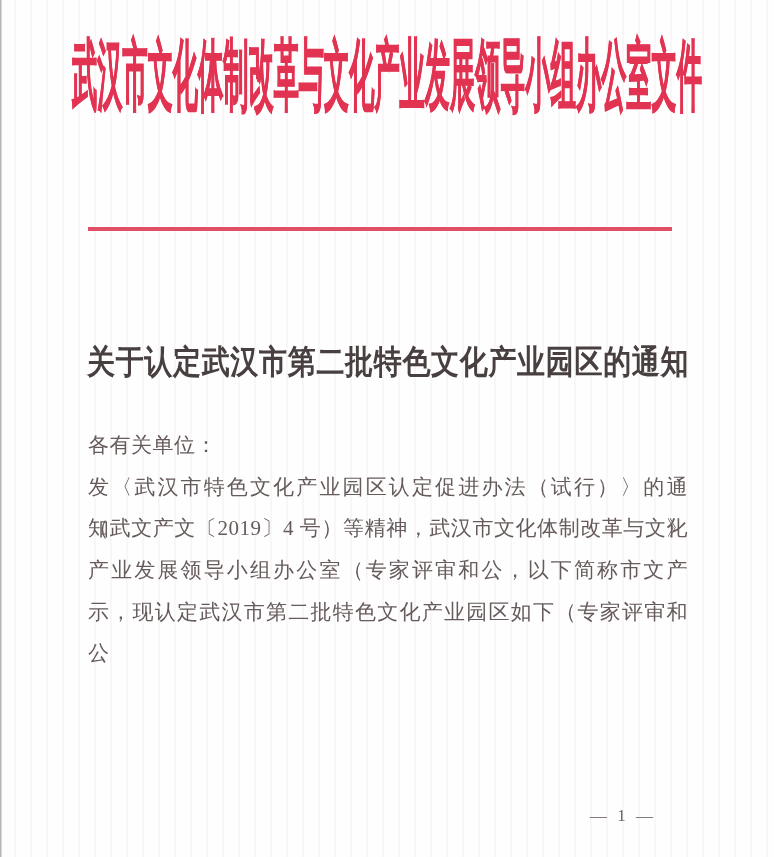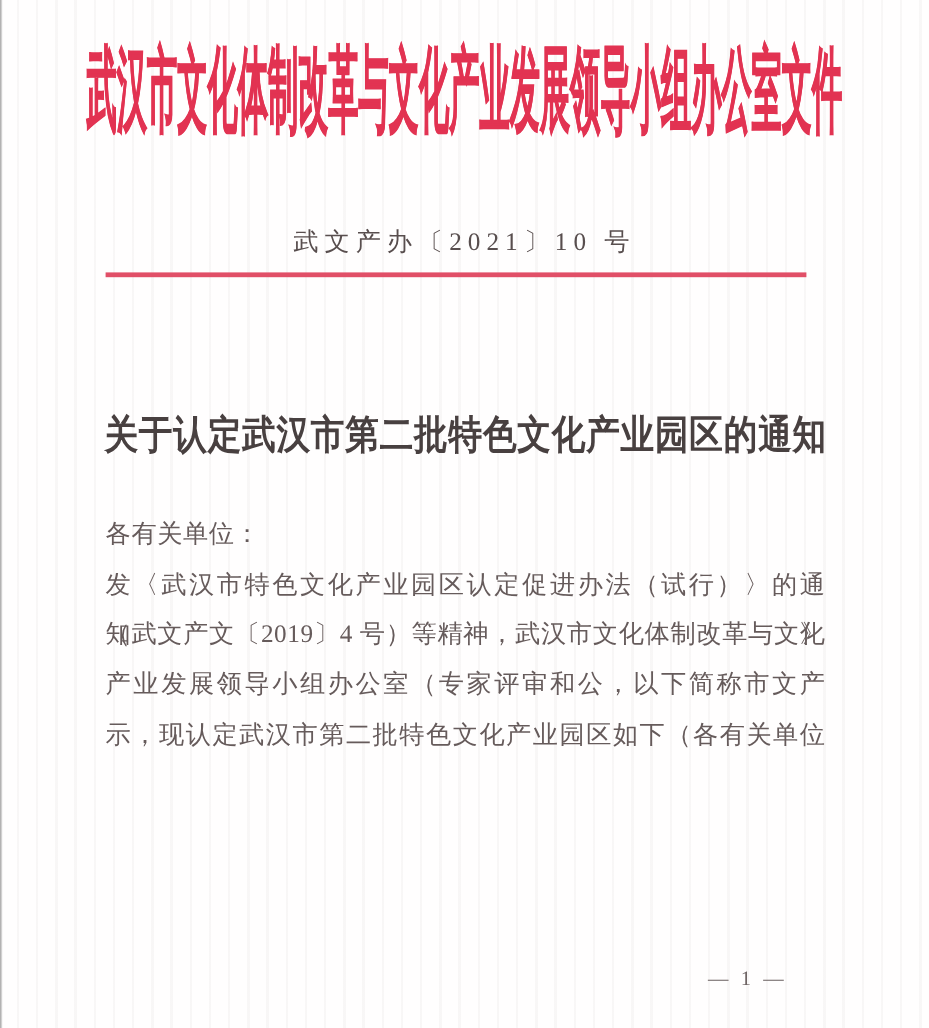--- a/index.html
+++ b/index.html
@@ -125,28 +125,27 @@
 <body>
 
 <div class="page">
   <div class="scan-stripes"></div>
   <div class="left-edge"></div>
 
   <header class="red-head">
     <span class="red-head-text">武汉市文化体制改革与文化产业发展领导小组办公室文件</span>
   </header>
 
-  <div class="doc-number">武文产办〔2021〕10 号</div>
 
   <div class="red-rule"></div>
 
   <h1 class="title">关于认定武汉市第二批特色文化产业园区的通知</h1>
 
   <main class="body-block">
     <div class="line">各有关单位：</div>
     <div class="line justify">发〈武汉市特色文化产业园区认定促进办法（试行）〉的通知》</div>
     <div class="line justify">（武文产文〔2019〕4 号）等精神，武汉市文化体制改革与文化</div>
     <div class="line justify">产业发展领导小组办公室（专家评审和公，以下简称市文产</div>
-    <div class="line justify">示，现认定武汉市第二批特色文化产业园区如下（各有关单位</div>
+    <div class="line justify">示，现认定武汉市第二批特色文化产业园区如下（专家评审和公</div>
   </main>
 
   <div class="page-number">— 1 —</div>
 </div>
 
 </body></html>

